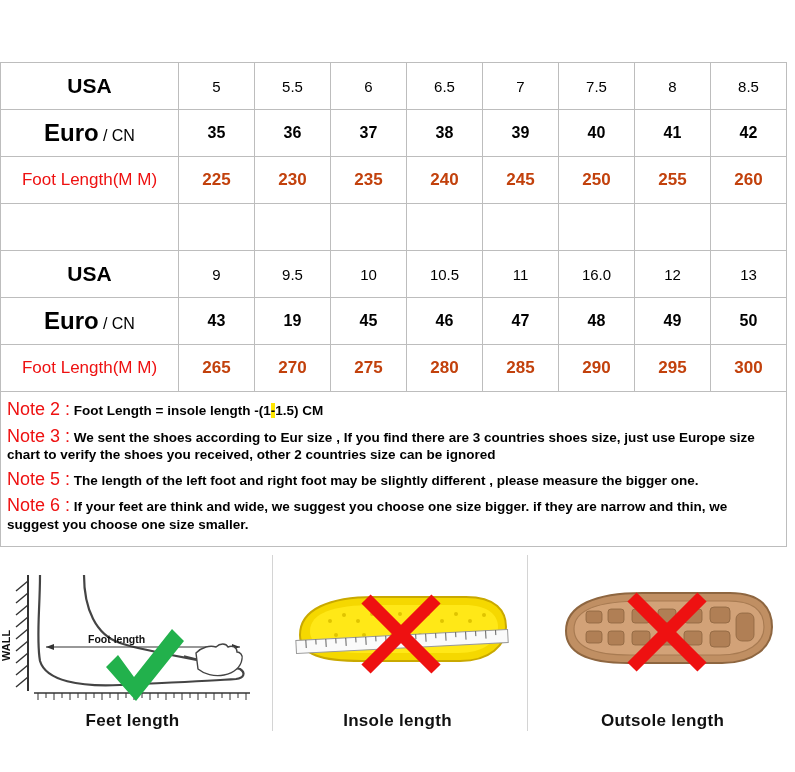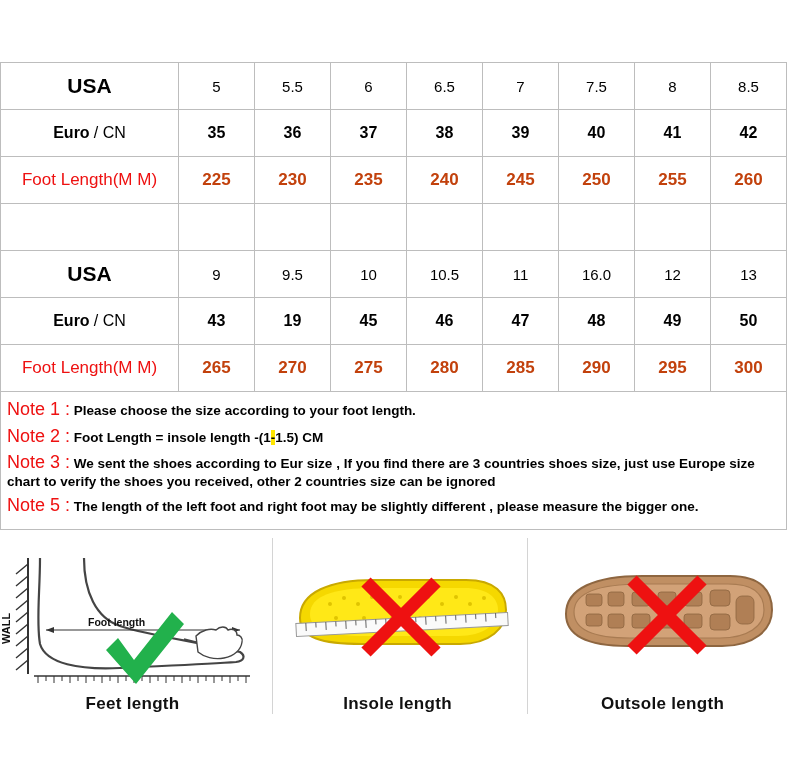--- a/index.html
+++ b/index.html
@@ -37,21 +37,21 @@
     height: 44px;
     font-size: 15px;
     color: #000;
   }
   td.rowhead {
     width: 175px;
     font-size: 19px;
     font-weight: bold;
   }
   td.rowhead.usa { font-size: 21px; }
-  td.rowhead.euro .euro-main { font-size: 16px; font-weight: bold; }
+  td.rowhead.euro .euro-main { font-size: 24px; font-weight: bold; }
   td.rowhead.euro .euro-sub { font-size: 16px; font-weight: normal; }
   td.rowhead.foot {
     color: #ee1111;
     font-size: 17px;
     font-weight: normal;
   }
   td.val { font-size: 15px; }
   td.val.red { color: #c2410c; font-weight: bold; font-size: 17px; }
   td.val.bold { font-weight: bold; font-size: 16px; text-align: center; }
 
@@ -217,34 +217,34 @@
         <td class="val red">290</td>
         <td class="val red">295</td>
         <td class="val red">300</td>
       </tr>
     </tbody>
       </table>
   </div>
 
   <div class="notes">
     <p class="note">
-      <span class="lbl">Note 1 :</span>
-      <span class="body">Please choose the size according to your foot length.</span>
-    </p>
-    <p class="note">
       <span class="lbl">Note 2 :</span>
       <span class="body">Foot Length = insole length  -(1</span><span class="body hl">-</span><span class="body">1.5) CM</span>
     </p>
     <p class="note">
       <span class="lbl">Note 3 :</span>
       <span class="body">  We sent the shoes according to Eur size , If you find there are 3 countries shoes size, just use Europe size chart to verify the shoes you received, other 2 countries size can be ignored</span>
     </p>
     <p class="note">
       <span class="lbl">Note 5 :</span>
       <span class="body">The length of the left foot and right foot may be slightly different , please measure the bigger one.</span>
+    </p>
+    <p class="note">
+      <span class="lbl">Note 6 :</span>
+      <span class="body">If your feet are think and wide, we suggest you choose one size bigger. if they are narrow and thin, we suggest you choose one size smaller.</span>
     </p>
   </div>
 
   <div class="figures">
     <div class="divider d1"></div>
     <div class="divider d2"></div>
 
     <div class="fig">
       <div class="fig-art">
         <svg viewBox="0 0 265 142" width="265" height="142" style="display:block;margin:0 auto;">

